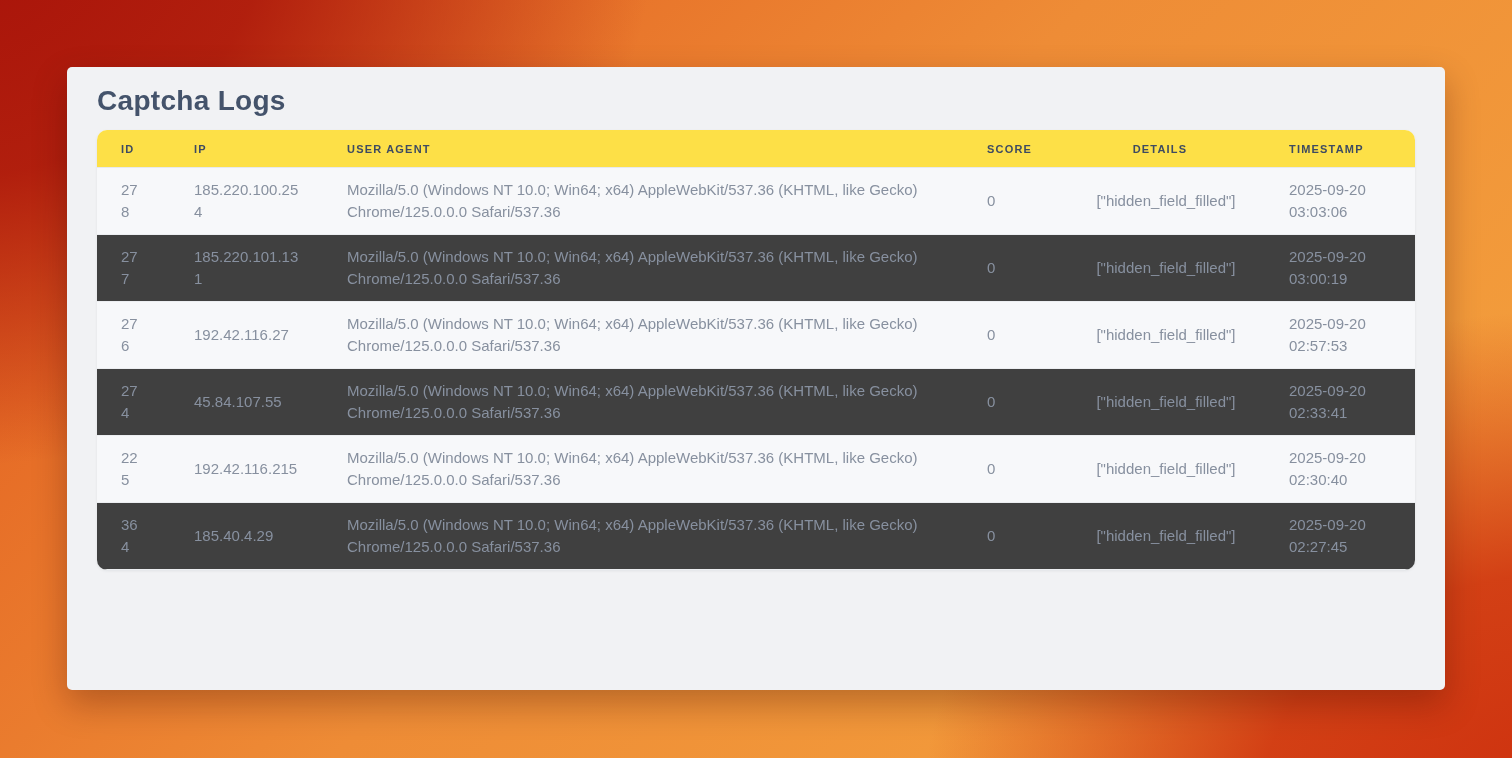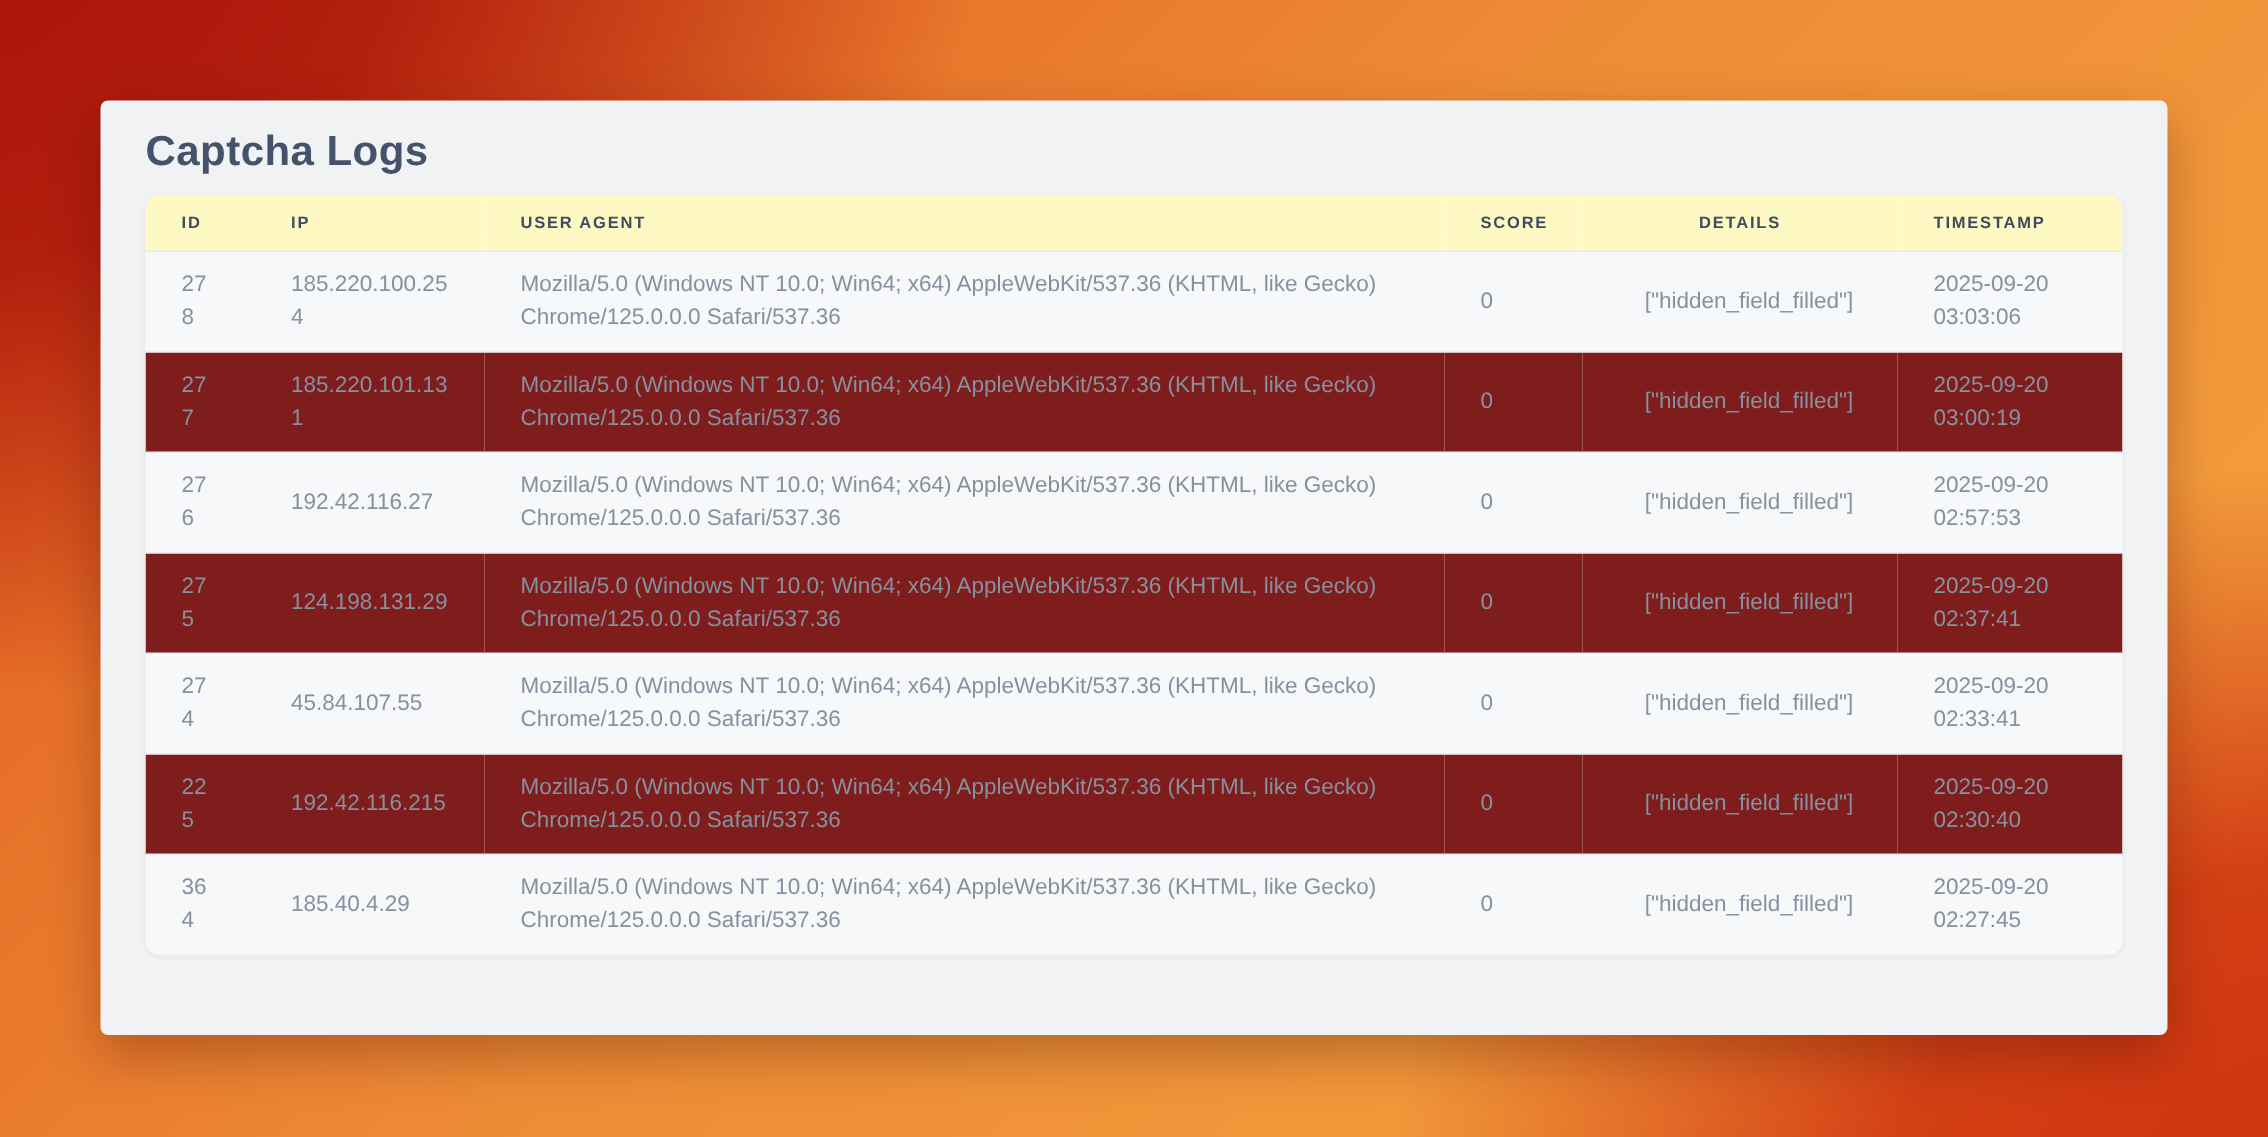--- a/index.html
+++ b/index.html
@@ -40,35 +40,35 @@
     border-collapse: collapse;
     table-layout: fixed;
   }
   thead th {
     text-align: left;
     font-size: 11px;
     font-weight: bold;
     letter-spacing: 1.2px;
     color: #3e4b61;
     padding: 13px 24px 12px 24px;
-    background: #fef9c3;
+    background: #fde047;
     border-bottom: 1px solid #e7e9ed;
     text-transform: uppercase;
     white-space: nowrap;
   }
   tbody td {
     font-size: 15px;
     line-height: 22px;
     color: #87909f;
     padding: 11px 24px;
     border-bottom: 1px solid #eceef1;
     vertical-align: middle;
     word-wrap: break-word;
   }
-  tbody tr { height: 65px; background: #7f1d1d; }
+  tbody tr { height: 65px; background: #404040; }
   tbody tr:nth-child(odd) { background: #f7f8fa; }
   .col-id        { width: 73px;  }
   .col-ip        { width: 153px; }
   .col-user_agent{ width: 640px; }
   .col-score     { width: 92px;  }
   .col-details   { width: 210px; text-align: center; }
   .col-timestamp { width: 150px; }
   td.col-user_agent { padding-right: 16px; }
   td.col-details    { padding-right: 12px; white-space: nowrap; }
 </style>
@@ -108,28 +108,20 @@
           </tr>
           <tr>
             <td class="col-id">276</td>
             <td class="col-ip">192.42.116.27</td>
             <td class="col-user_agent">Mozilla/5.0 (Windows NT 10.0; Win64; x64) AppleWebKit/537.36 (KHTML, like Gecko) Chrome/125.0.0.0 Safari/537.36</td>
             <td class="col-score">0</td>
             <td class="col-details">["hidden_field_filled"]</td>
             <td class="col-timestamp">2025-09-20 02:57:53</td>
           </tr>
           <tr>
-            <td class="col-id">275</td>
-            <td class="col-ip">124.198.131.29</td>
-            <td class="col-user_agent">Mozilla/5.0 (Windows NT 10.0; Win64; x64) AppleWebKit/537.36 (KHTML, like Gecko) Chrome/125.0.0.0 Safari/537.36</td>
-            <td class="col-score">0</td>
-            <td class="col-details">["hidden_field_filled"]</td>
-            <td class="col-timestamp">2025-09-20 02:37:41</td>
-          </tr>
-          <tr>
             <td class="col-id">274</td>
             <td class="col-ip">45.84.107.55</td>
             <td class="col-user_agent">Mozilla/5.0 (Windows NT 10.0; Win64; x64) AppleWebKit/537.36 (KHTML, like Gecko) Chrome/125.0.0.0 Safari/537.36</td>
             <td class="col-score">0</td>
             <td class="col-details">["hidden_field_filled"]</td>
             <td class="col-timestamp">2025-09-20 02:33:41</td>
           </tr>
           <tr>
             <td class="col-id">225</td>
             <td class="col-ip">192.42.116.215</td>

